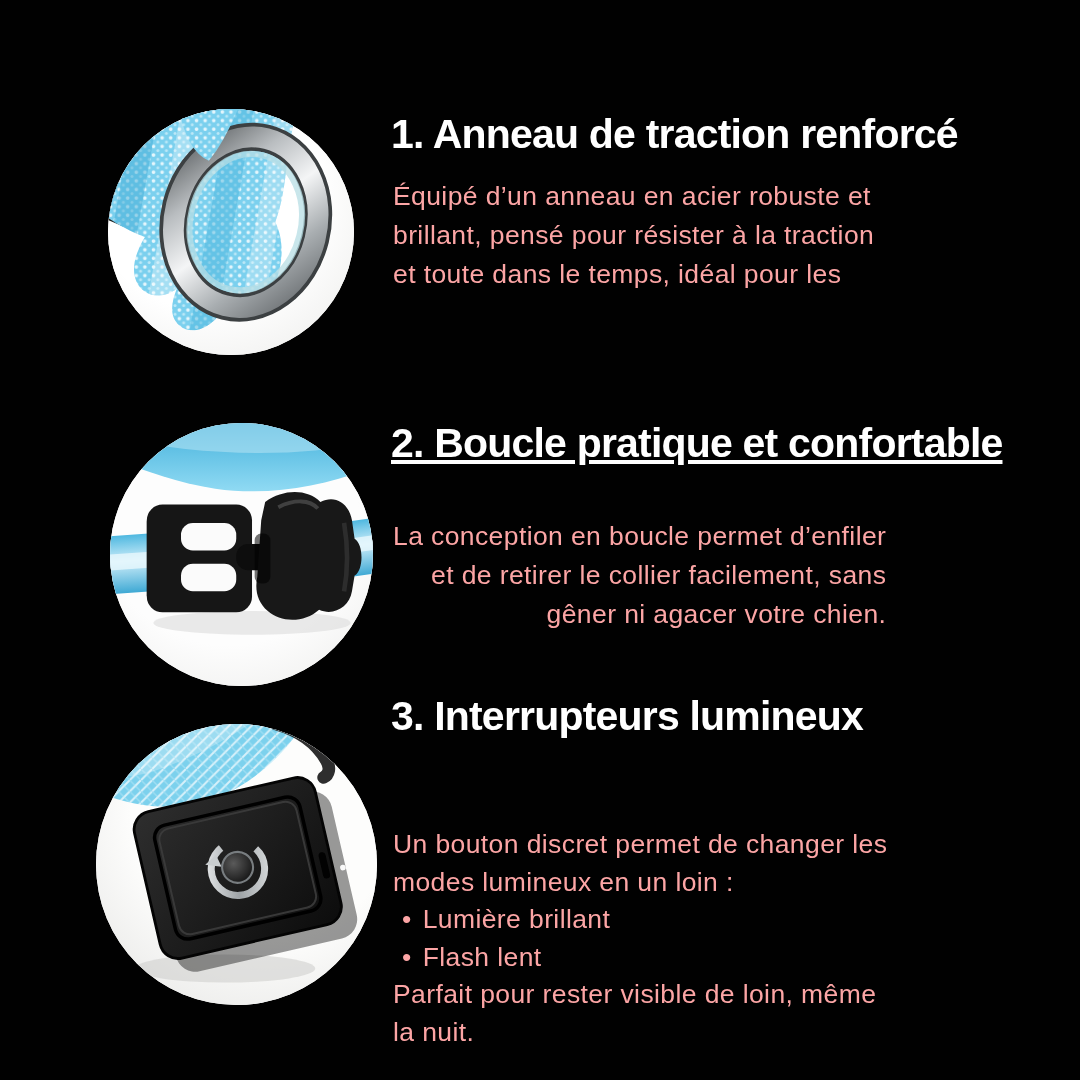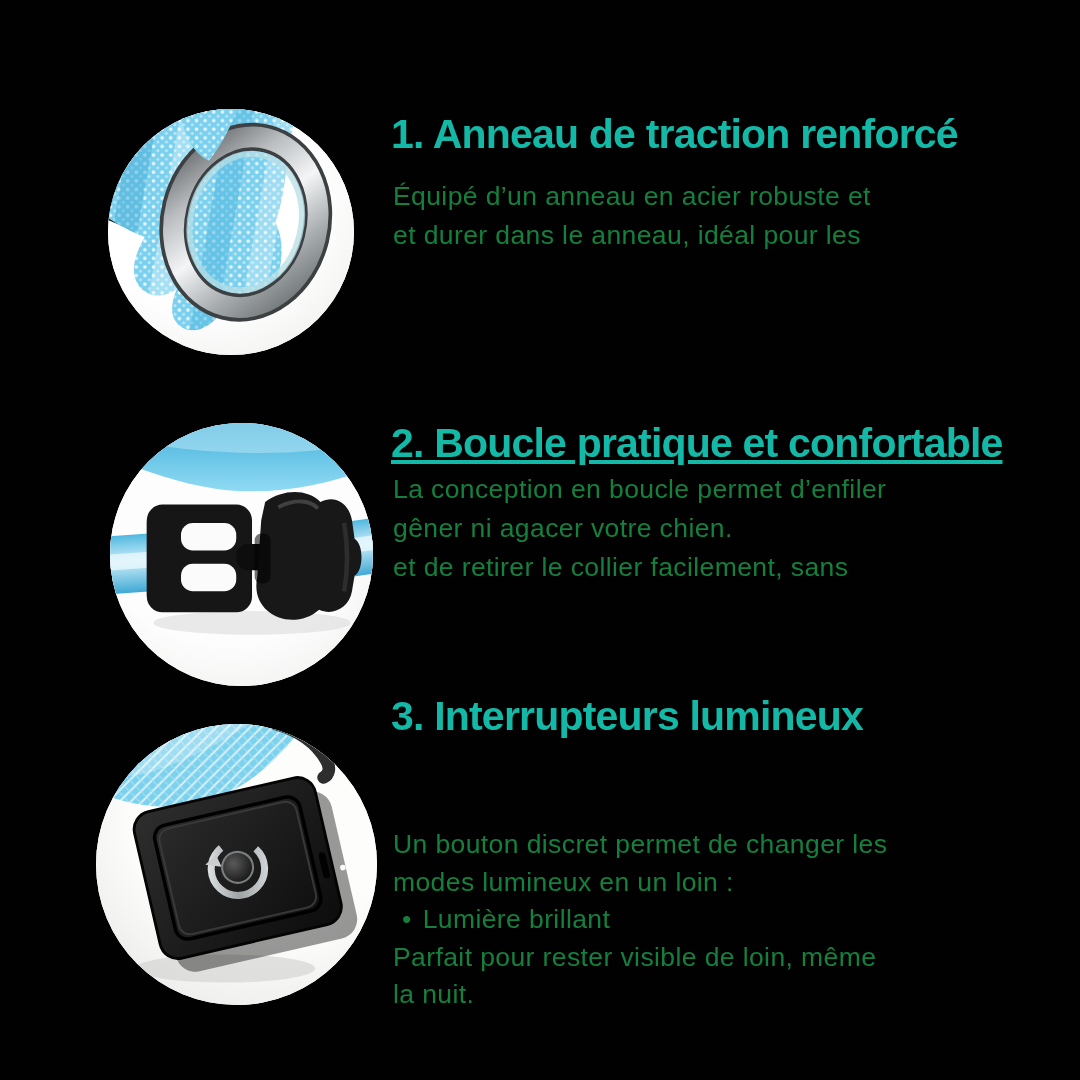--- a/index.html
+++ b/index.html
@@ -8,34 +8,34 @@
     overflow:hidden;font-family:"Liberation Sans",sans-serif;
   }
   .photo-circle{
     position:absolute;border-radius:50%;overflow:hidden;background:#ffffff;
   }
   .photo-circle svg{display:block;width:100%;height:100%;}
   .c1{left:108px;top:109px;width:246px;height:246px;}
   .c2{left:110px;top:423px;width:263px;height:263px;}
   .c3{left:96px;top:724px;width:281px;height:281px;}
   .heading{
-    position:absolute;left:391px;margin:0;color:#14b8a6;
+    position:absolute;left:391px;margin:0;color:#ffffff;
     font-size:41px;font-weight:700;letter-spacing:-0.8px;
     line-height:1;white-space:nowrap;text-align:center;
   }
   .h1{top:114px;}
   .h2{top:423px;text-decoration:underline;}
   .h3{top:696px;}
   .body{
-    position:absolute;left:393px;color:#15803d;
+    position:absolute;left:393px;color:#fca5a5;
     font-size:26.5px;font-weight:400;letter-spacing:0.4px;
     line-height:39px;white-space:nowrap;
   }
   .b1{top:177px;}
-  .b2{top:470px;}
+  .b2{top:517px;text-align:right;}
   .b3{top:826px;line-height:37.5px;}
   .bullet-line{padding-left:9px;}
   .bullet{display:inline-block;margin-right:11px;}
 </style>
 </head>
 <body>
 
 <div class="canvas">
 
   <div class="photo-circle c1">
@@ -76,21 +76,22 @@
         <ellipse cx="112" cy="92" rx="58" ry="70" fill="none" stroke="#3c4042" stroke-width="23"></ellipse>
         <ellipse cx="112" cy="92" rx="58" ry="70" fill="none" stroke="url(#chrome1)" stroke-width="17"></ellipse>
         <ellipse cx="112" cy="92" rx="45" ry="56" fill="none" stroke="#b7dde4" stroke-width="5" opacity="0.75"></ellipse>
       </g>
       <path d="M 56,-10 L 110,-10 C 100,14 92,30 82,42 C 68,36 60,18 56,-10 Z" fill="url(#mesh1)"></path>
     </svg>
   </div>
   <h2 class="heading h1">1. Anneau de traction renforcé</h2>
   <div class="body b1">
     <div class="line">Équipé d’un anneau en acier robuste et</div>
-    <div class="line">et durer dans le anneau, idéal pour les</div>
+    <div class="line">brillant, pensé pour résister à la traction</div>
+    <div class="line">et toute dans le temps, idéal pour les</div>
   </div>
 
   <div class="photo-circle c2">
     <svg viewBox="0 0 200 200" aria-hidden="true">
       <defs>
         <radialGradient id="bg2" cx="45%" cy="35%" r="90%">
           <stop offset="55%" stop-color="#fdfdfd"></stop>
             <stop offset="100%" stop-color="#e9e9e7"></stop>
         </radialGradient>
         <linearGradient id="tb2" x1="0%" y1="0%" x2="0%" y2="100%">
@@ -126,22 +127,22 @@
         <path d="M 118,60 C 132,50 150,50 160,60 C 172,54 182,62 184,74 L 186,88 C 193,92 193,112 186,116 L 184,128 C 182,140 170,147 159,142 C 148,152 130,152 120,143 C 112,136 110,127 112,117 L 115,74 Z" fill="#181818"></path>
         <rect x="110" y="84" width="12" height="38" rx="5" fill="#000000" opacity="0.55"></rect>
         <path d="M 128,64 C 140,58 152,58 158,65" stroke="#454545" stroke-width="3" fill="none" opacity="0.9"></path>
         <path d="M 178,76 C 181,94 181,112 178,128" stroke="#303030" stroke-width="3.5" fill="none" opacity="0.9"></path>
       </g>
     </svg>
   </div>
   <h2 class="heading h2">2. Boucle pratique et confortable</h2>
   <div class="body b2">
     <div class="line">La conception en boucle permet d’enfiler</div>
+    <div class="line">et de retirer le collier facilement, sans</div>
     <div class="line">gêner ni agacer votre chien.</div>
-    <div class="line">et de retirer le collier facilement, sans</div>
   </div>
 
   <div class="photo-circle c3">
     <svg viewBox="0 0 200 200" aria-hidden="true">
       <defs>
         <radialGradient id="bg3" cx="60%" cy="30%" r="95%">
           <stop offset="50%" stop-color="#fdfdfc"></stop>
             <stop offset="100%" stop-color="#e2e2e0"></stop>
         </radialGradient>
         <pattern id="mesh3" width="8" height="8" patternUnits="userSpaceOnUse">
@@ -183,17 +184,18 @@
         <rect x="58" y="2" width="5" height="19" rx="2.5" fill="#020202"></rect>
         <circle cx="73" cy="16" r="2" fill="#ffffff" opacity="0.95"></circle>
       </g>
     </svg>
   </div>
   <h2 class="heading h3">3. Interrupteurs lumineux</h2>
   <div class="body b3">
     <div class="line">Un bouton discret permet de changer les</div>
     <div class="line">modes lumineux en un loin :</div>
     <div class="line bullet-line"><span class="bullet">•</span><span>Lumière brillant</span></div>
+    <div class="line bullet-line"><span class="bullet">•</span><span>Flash lent</span></div>
     <div class="line">Parfait pour rester visible de loin, même</div>
     <div class="line">la nuit.</div>
   </div>
 
 </div>
 
 </body></html>

